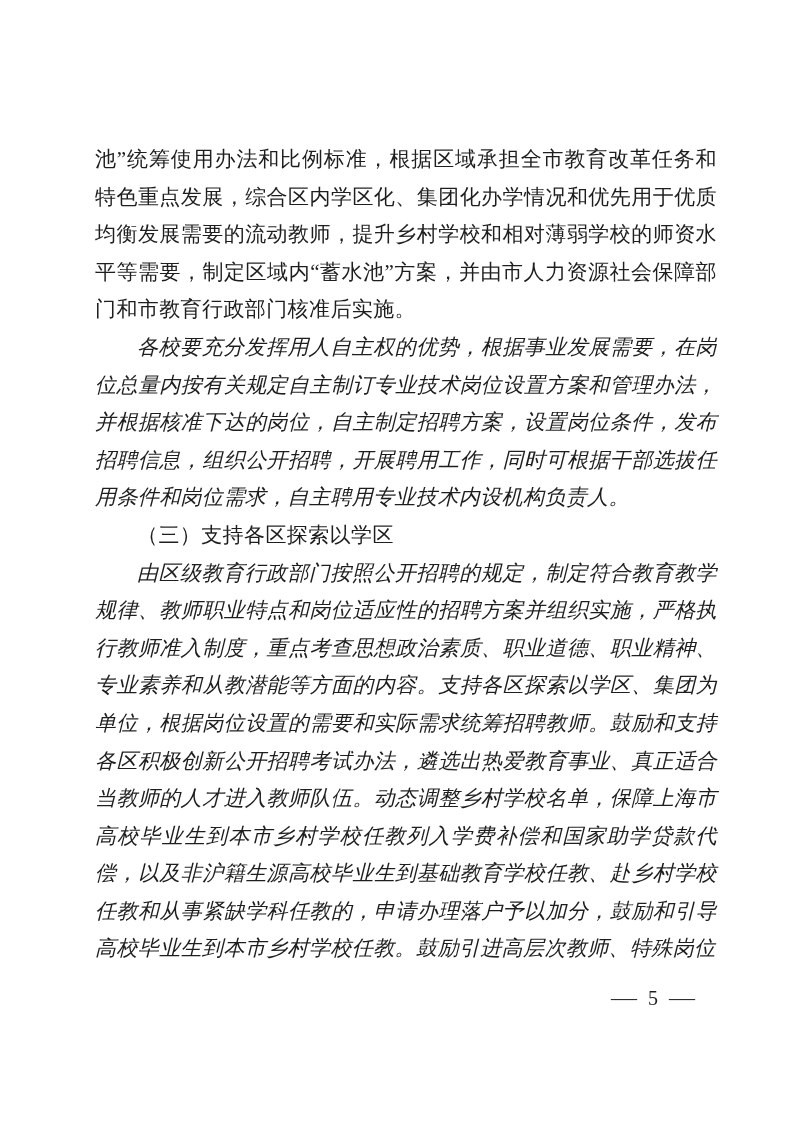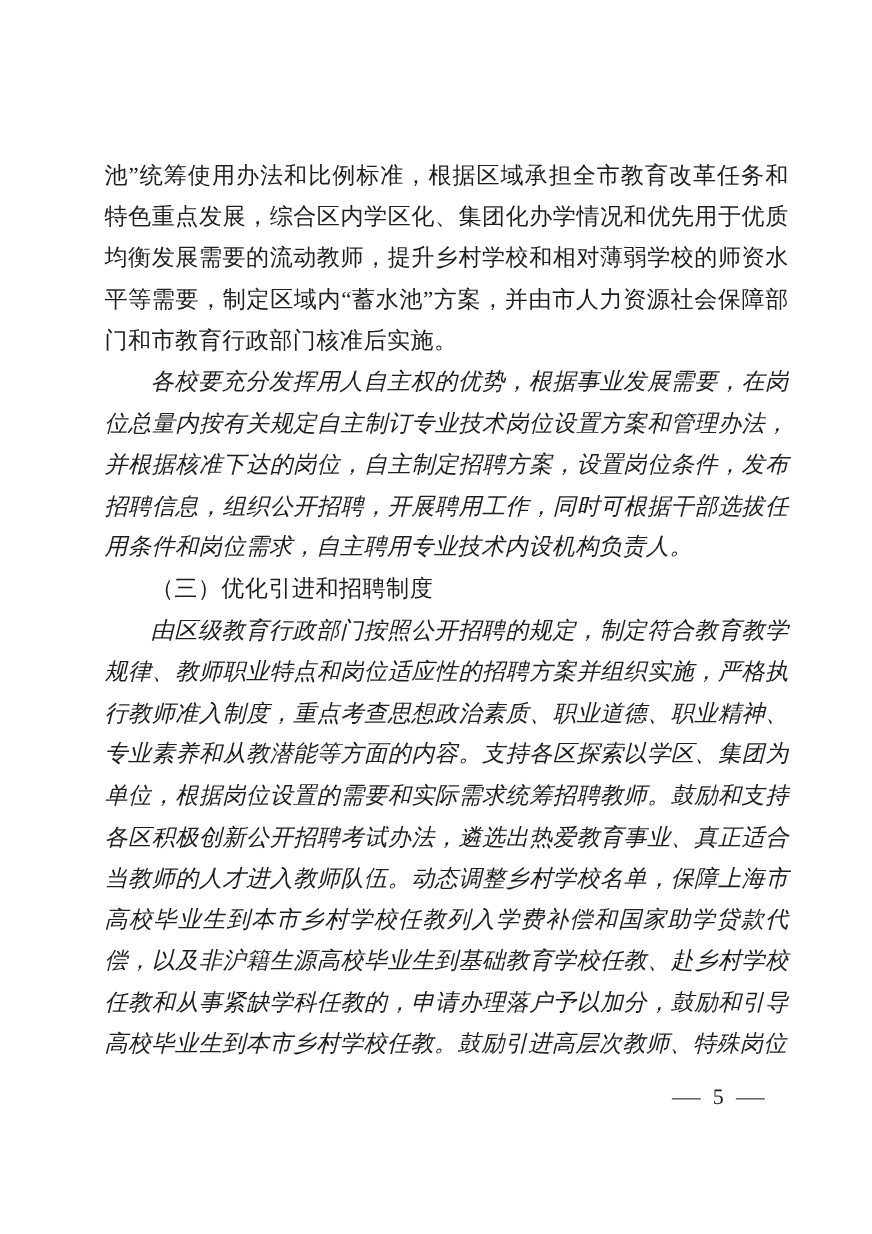--- a/index.html
+++ b/index.html
@@ -63,21 +63,21 @@
   }
 </style>
 </head>
 <body>
 
 <div class="page">
 
   <div class="text-block">
     <p>池”统筹使用办法和比例标准，根据区域承担全市教育改革任务和特色重点发展，综合区内学区化、集团化办学情况和优先用于优质均衡发展需要的流动教师，提升乡村学校和相对薄弱学校的师资水平等需要，制定区域内“蓄水池”方案，并由市人力资源社会保障部门和市教育行政部门核准后实施。</p>
     <p class="para-indent">各校要充分发挥用人自主权的优势，根据事业发展需要，在岗位总量内按有关规定自主制订专业技术岗位设置方案和管理办法，并根据核准下达的岗位，自主制定招聘方案，设置岗位条件，发布招聘信息，组织公开招聘，开展聘用工作，同时可根据干部选拔任用条件和岗位需求，自主聘用专业技术内设机构负责人。</p>
-    <p class="section-heading">（三）优化引进和招聘制度</p>
+    <p class="section-heading">（三）支持各区探索以学区</p>
     <p class="para-indent">由区级教育行政部门按照公开招聘的规定，制定符合教育教学规律、教师职业特点和岗位适应性的招聘方案并组织实施，严格执行教师准入制度，重点考查思想政治素质、职业道德、职业精神、专业素养和从教潜能等方面的内容。支持各区探索以学区、集团为单位，根据岗位设置的需要和实际需求统筹招聘教师。鼓励和支持各区积极创新公开招聘考试办法，遴选出热爱教育事业、真正适合当教师的人才进入教师队伍。动态调整乡村学校名单，保障上海市高校毕业生到本市乡村学校任教列入学费补偿和国家助学贷款代偿，以及非沪籍生源高校毕业生到基础教育学校任教、赴乡村学校任教和从事紧缺学科任教的，申请办理落户予以加分，鼓励和引导高校毕业生到本市乡村学校任教。鼓励引进高层次教师、特殊岗位</p>
   </div>
 
   <div class="footer">
     <span class="dash">—</span>
     <span class="page-num">5</span>
     <span class="dash">—</span>
   </div>
 
 </div>

